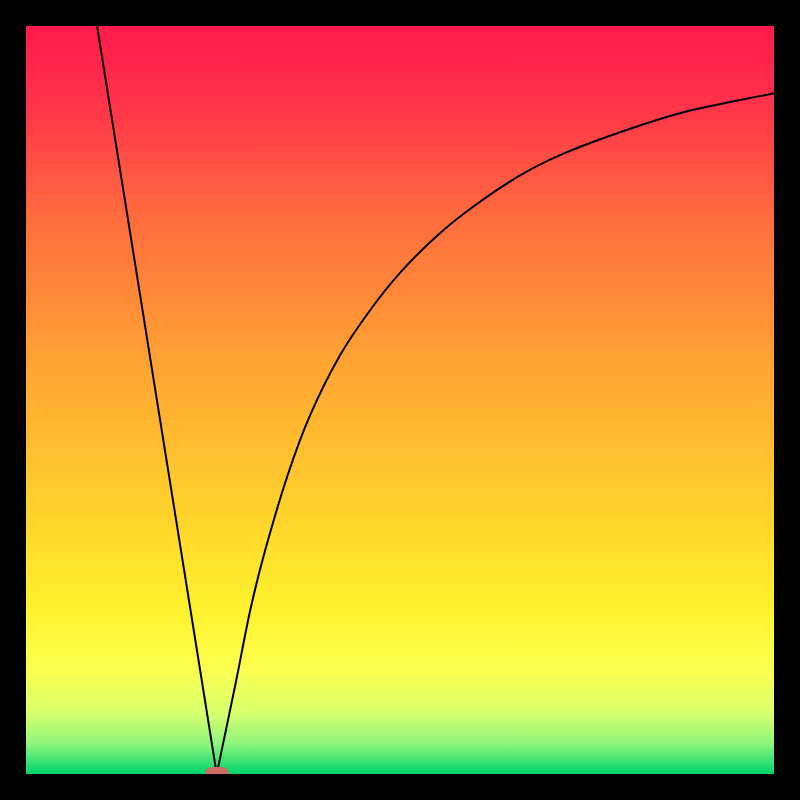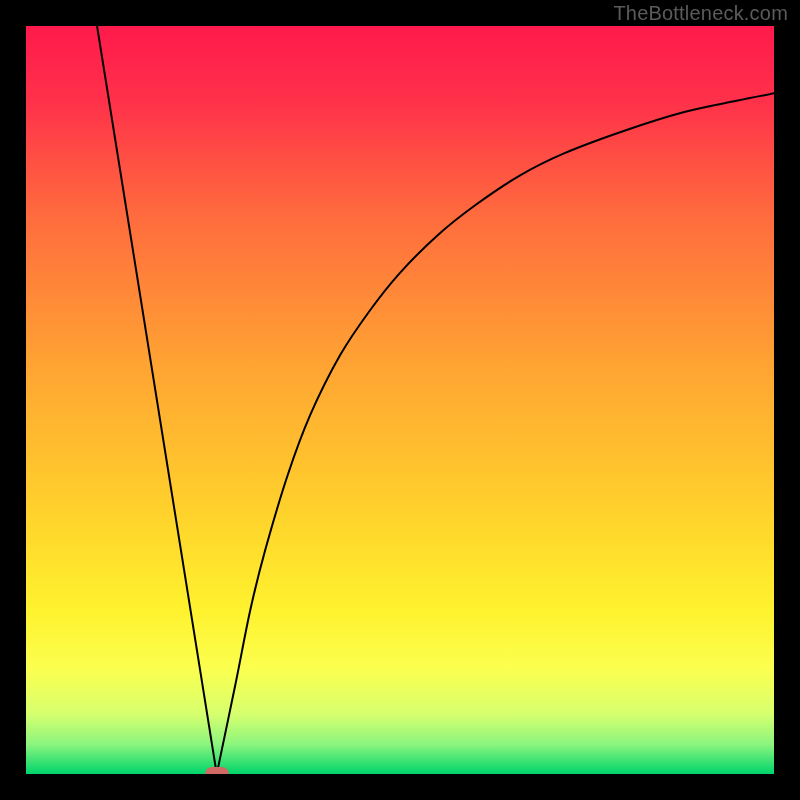--- a/index.html
+++ b/index.html
@@ -80,14 +80,13 @@
       <rect x="0" y="0" width="100" height="100" fill="url(#bg)"></rect>
     </svg>
 
     <svg class="curve-svg" viewBox="0 0 100 100" preserveAspectRatio="none">
       <path id="curve-path" d="M 9.5 0 L 25.5 100 L 25.5 100 C 25.916666666666668 98, 27.250000000000004 91.66666666666667, 28.000000000000004 88 C 28.750000000000004 84.33333333333333, 29.333333333333336 81, 30 78 C 30.666666666666664 75, 31.166666666666668 73, 32 70 C 32.833333333333336 67, 34 63, 35 60 C 36 57, 36.833333333333336 54.66666666666667, 38 52 C 39.166666666666664 49.33333333333333, 40.666666666666664 46.33333333333333, 42 43.99999999999999 C 43.333333333333336 41.66666666666666, 44.666666666666664 39.83333333333333, 46 38 C 47.333333333333336 36.16666666666667, 48.5 34.666666666666664, 50 33 C 51.5 31.333333333333332, 53.33333333333334 29.5, 55.00000000000001 28 C 56.66666666666667 26.5, 58.16666666666667 25.333333333333332, 60 24 C 61.83333333333333 22.666666666666668, 64 21.166666666666668, 66 20 C 68 18.833333333333332, 69.66666666666667 18, 72 17 C 74.33333333333333 16, 77.33333333333333 14.916666666666666, 80 14 C 82.66666666666667 13.083333333333334, 85.5 12.166666666666666, 88 11.5 C 90.5 10.833333333333334, 93 10.416666666666666, 95 10 C 97 9.583333333333334, 99.16666666666667 9.166666666666666, 100 9" fill="none" stroke-width="0.35" stroke-linecap="round" stroke-linejoin="round" vector-effect="non-scaling-stroke" stroke="#000000" style="stroke-width: 2px;"></path>
     </svg>
 
     <div class="marker" id="marker" style="background: rgb(207, 106, 101); left: 25.5%; top: 100%;"></div>
   </div>
 
-  <div class="attribution">TheBottleneck.com</div>
 </div>
 
 </body></html>

